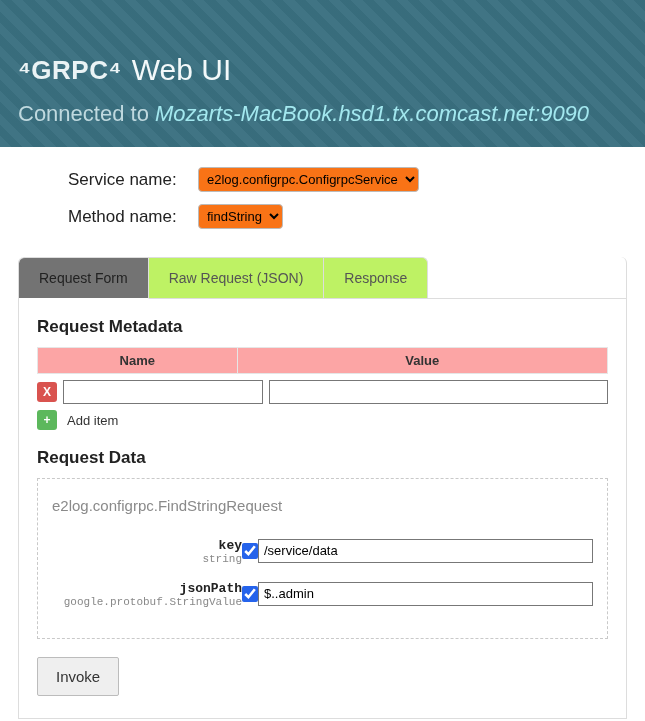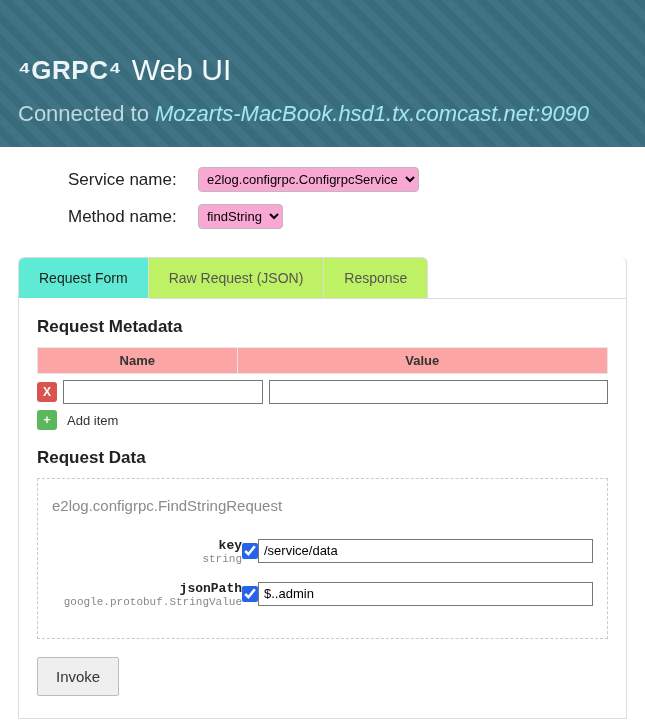--- a/index.html
+++ b/index.html
@@ -54,21 +54,21 @@
   .ctl-label {
     width: 130px;
     font-size: 17px;
     color: #222;
   }
   select {
     font-size: 13px;
     padding: 3px 4px;
     border: 1px solid #bbb;
     border-radius: 4px;
-    background: #f9a8d4;
+    background: #f97316;
   }
 
   .tabs-wrap {
     margin: 8px 18px 0;
     border: 1px solid #ddd;
     border-radius: 6px 6px 0 0;
     border-top: none;
     background: #fff;
     overflow: hidden;
   }
@@ -80,21 +80,21 @@
     padding: 12px 20px;
     font-size: 14px;
     color: #555;
     background: #bef264;
     border-right: 1px solid #ddd;
     border-top: 1px solid #ddd;
     cursor: pointer;
   }
   .tab:first-child { border-top-left-radius: 6px; }
   .tab.active {
-    background: #5eead4;
+    background: #737373;
     font-weight: 500;
     color: #222;
     border-bottom: 1px solid #fff;
     margin-bottom: -1px;
   }
   .tab:last-of-type { border-top-right-radius: 6px; }
 
   .tab-body {
     padding: 18px 18px 22px;
   }

